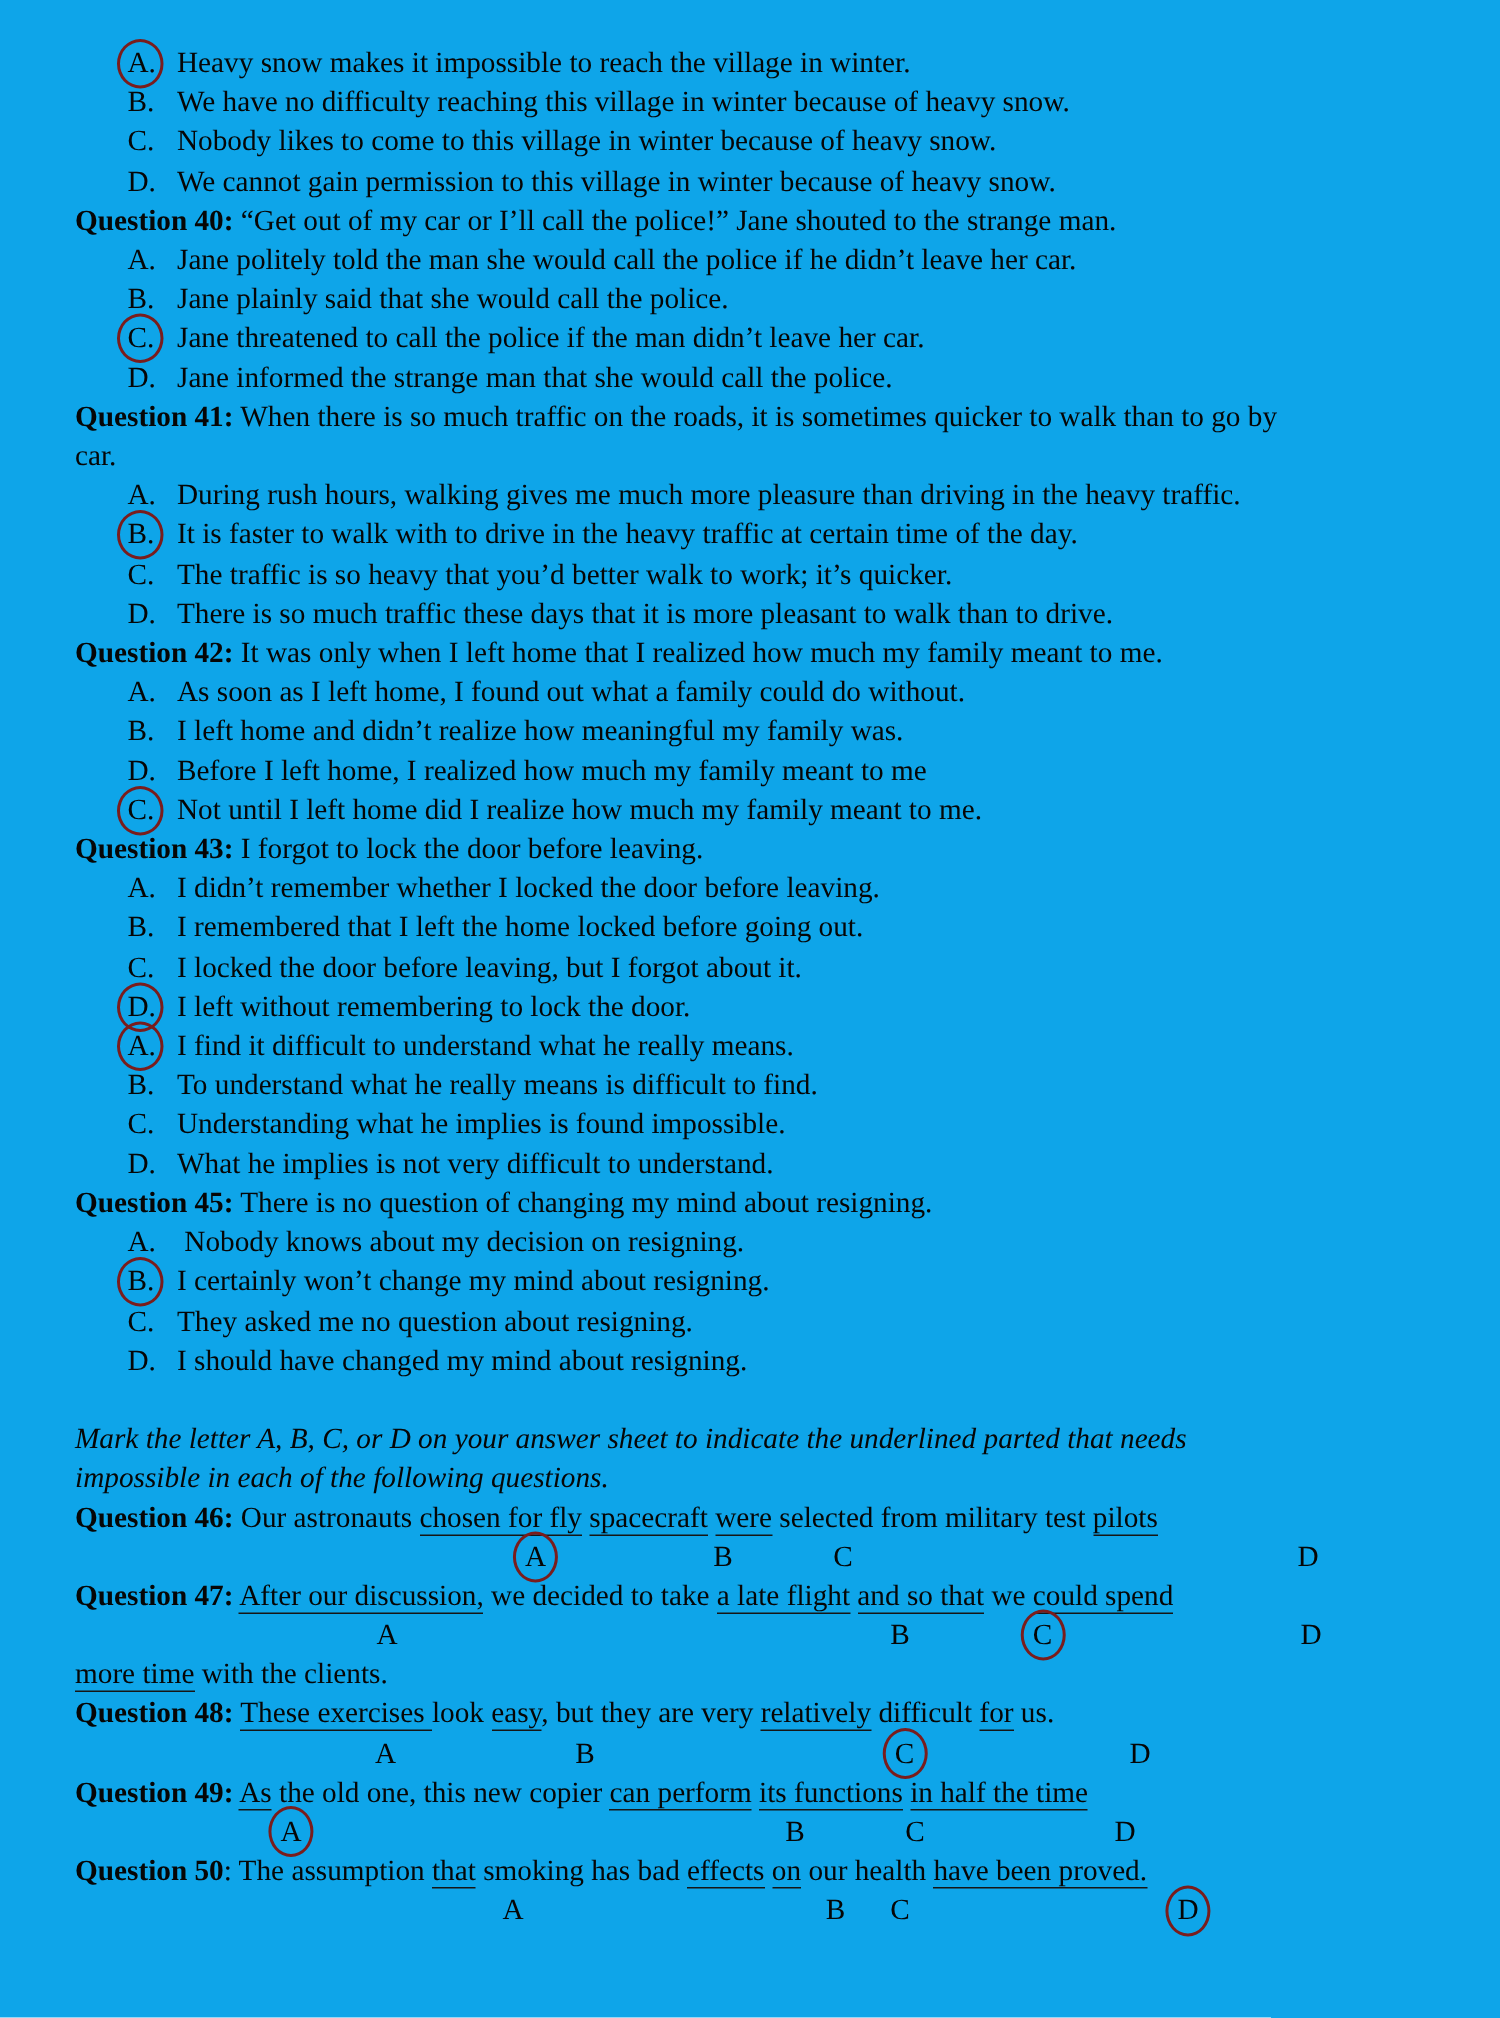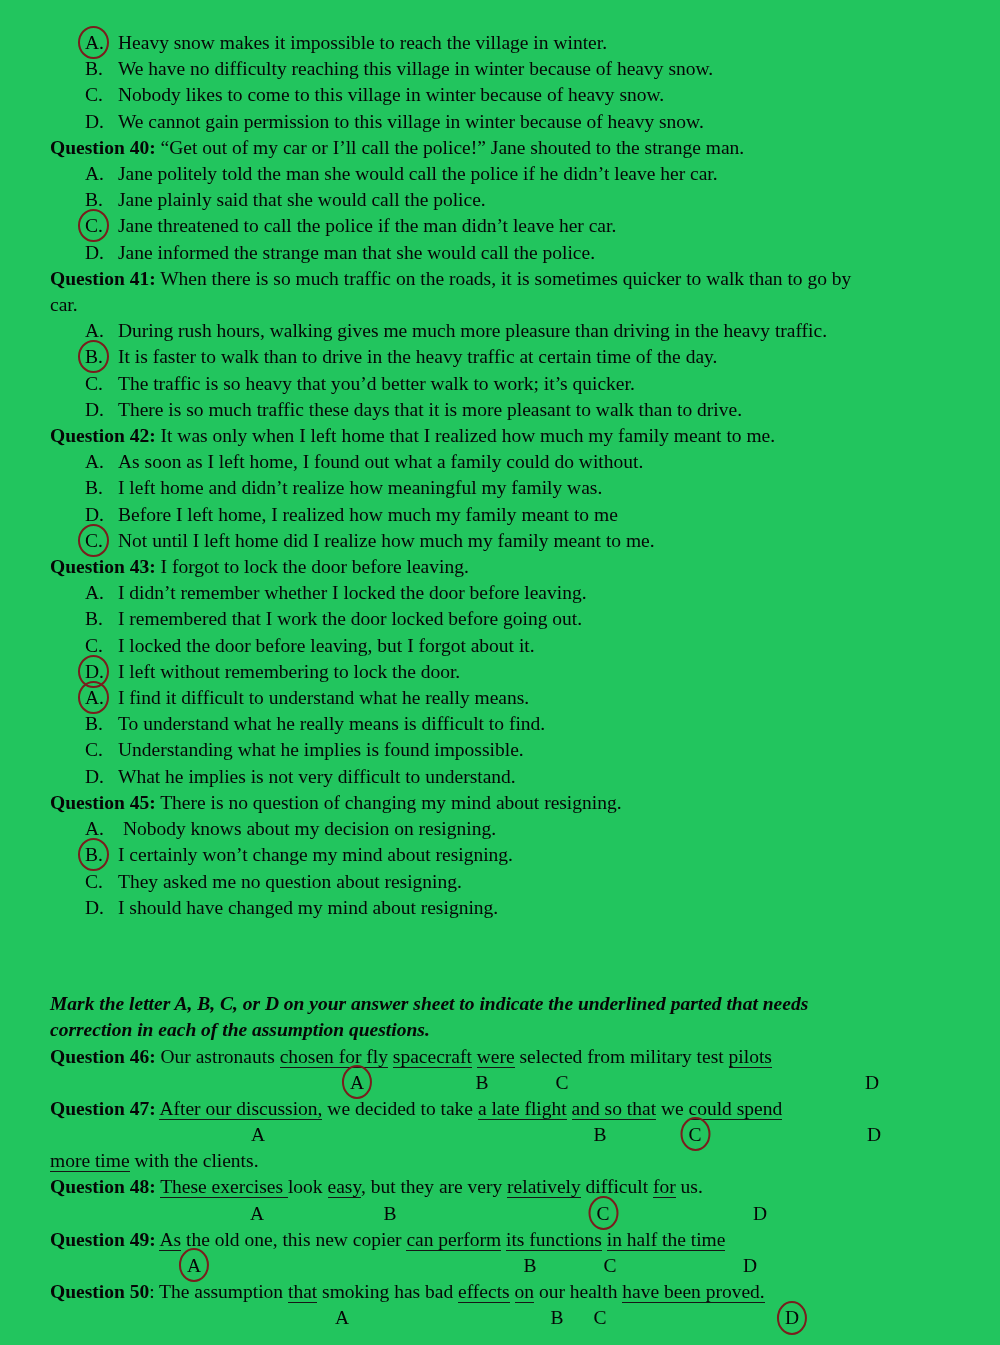--- a/index.html
+++ b/index.html
@@ -2,42 +2,42 @@
 <html><head>
 <meta charset="utf-8">
 <style>
   html, body { margin:0; padding:0; background:#ffffff; }
   .page {
     position: relative;
     box-sizing: border-box;
     width: 1000px;
     height: 1345px;
     padding: 30px 18px 0 50px;
-    background: #22c55e;
+    background: #0ea5e9;
     font-family: "Liberation Serif", "DejaVu Serif", serif;
     font-size: 19.5px;
     line-height: 26.2px;
     color: #060606;
     overflow: hidden;
   }
   .qline { white-space: nowrap; }
   .ql { font-weight: bold; }
   .opt { padding-left: 35px; white-space: nowrap; }
   .letter { display: inline-block; width: 33px; position: relative; vertical-align: baseline; }
   .letter.circled::after {
     content: "";
     position: absolute;
     left: -7px; top: -4px;
     width: 27px; height: 29px;
     border: 2.5px solid #7a1d1d;
     border-radius: 50%;
     pointer-events: none;
   }
   .u { border-bottom: 1.5px solid #161616; }
-  .instr { font-weight: bold; font-style: italic; white-space: nowrap; margin-top: 44px; }
+  .instr { font-weight: normal; font-style: italic; white-space: nowrap; }
   .spacer { height: 26.2px; }
   .lrow { position: relative; height: 26.2px; }
   .ll { position: absolute; top: 0; transform: translateX(-50%); }
   .ll.circled::after {
     content: "";
     position: absolute;
     left: 50%; top: 46%;
     transform: translate(-50%, -50%);
     width: 26px; height: 30px;
     border: 2.5px solid #7a1d1d;
@@ -62,37 +62,37 @@
     <div class="opt"><span class="letter">A.</span><span>Jane politely told the man she would call the police if he didn’t leave her car.</span></div>
     <div class="opt"><span class="letter">B.</span><span>Jane plainly said that she would call the police.</span></div>
     <div class="opt"><span class="letter circled">C.</span><span>Jane threatened to call the police if the man didn’t leave her car.</span></div>
     <div class="opt"><span class="letter">D.</span><span>Jane informed the strange man that she would call the police.</span></div>
   </div>
 
   <div class="q-block">
     <div class="qline"><b class="ql">Question 41:</b><span> When there is so much traffic on the roads, it is sometimes quicker to walk than to go by</span></div>
     <div class="qline">car.</div>
     <div class="opt"><span class="letter">A.</span><span>During rush hours, walking gives me much more pleasure than driving in the heavy traffic.</span></div>
-    <div class="opt"><span class="letter circled">B.</span><span>It is faster to walk than to drive in the heavy traffic at certain time of the day.</span></div>
+    <div class="opt"><span class="letter circled">B.</span><span>It is faster to walk with to drive in the heavy traffic at certain time of the day.</span></div>
     <div class="opt"><span class="letter">C.</span><span>The traffic is so heavy that you’d better walk to work; it’s quicker.</span></div>
     <div class="opt"><span class="letter">D.</span><span>There is so much traffic these days that it is more pleasant to walk than to drive.</span></div>
   </div>
 
   <div class="q-block">
     <div class="qline"><b class="ql">Question 42:</b><span> It was only when I left home that I realized how much my family meant to me.</span></div>
     <div class="opt"><span class="letter">A.</span><span>As soon as I left home, I found out what a family could do without.</span></div>
     <div class="opt"><span class="letter">B.</span><span>I left home and didn’t realize how meaningful my family was.</span></div>
     <div class="opt"><span class="letter">D.</span><span>Before I left home, I realized how much my family meant to me</span></div>
     <div class="opt"><span class="letter circled">C.</span><span>Not until I left home did I realize how much my family meant to me.</span></div>
   </div>
 
   <div class="q-block">
     <div class="qline"><b class="ql">Question 43:</b><span> I forgot to lock the door before leaving.</span></div>
     <div class="opt"><span class="letter">A.</span><span>I didn’t remember whether I locked the door before leaving.</span></div>
-    <div class="opt"><span class="letter">B.</span><span>I remembered that I work the door locked before going out.</span></div>
+    <div class="opt"><span class="letter">B.</span><span>I remembered that I left the home locked before going out.</span></div>
     <div class="opt"><span class="letter">C.</span><span>I locked the door before leaving, but I forgot about it.</span></div>
     <div class="opt"><span class="letter circled">D.</span><span>I left without remembering to lock the door.</span></div>
   </div>
 
   <div class="q-block">
     <div class="opt"><span class="letter circled">A.</span><span>I find it difficult to understand what he really means.</span></div>
     <div class="opt"><span class="letter">B.</span><span>To understand what he really means is difficult to find.</span></div>
     <div class="opt"><span class="letter">C.</span><span>Understanding what he implies is found impossible.</span></div>
     <div class="opt"><span class="letter">D.</span><span>What he implies is not very difficult to understand.</span></div>
   </div>
@@ -102,21 +102,21 @@
     <div class="opt"><span class="letter">A.</span><span> Nobody knows about my decision on resigning.</span></div>
     <div class="opt"><span class="letter circled">B.</span><span>I certainly won’t change my mind about resigning.</span></div>
     <div class="opt"><span class="letter">C.</span><span>They asked me no question about resigning.</span></div>
     <div class="opt"><span class="letter">D.</span><span>I should have changed my mind about resigning.</span></div>
   </div>
 
   <div class="spacer"></div>
 
   <div class="instr">
     <div>Mark the letter A, B, C, or D on your answer sheet to indicate the underlined parted that needs</div>
-    <div>correction in each of the assumption questions.</div>
+    <div>impossible in each of the following questions.</div>
   </div>
 
   <div class="q-block">
     <div class="qline"><b class="ql">Question 46:</b><span> Our astronauts </span><span class="u">chosen for fly</span><span> </span><span class="u">spacecraft</span><span> </span><span class="u">were</span><span> selected from military test </span><span class="u">pilots</span></div>
     <div class="lrow">
       <span class="ll circled" style="left:307px">A</span>
       <span class="ll" style="left:432px">B</span>
       <span class="ll" style="left:512px">C</span>
       <span class="ll" style="left:822px">D</span>
     </div>

